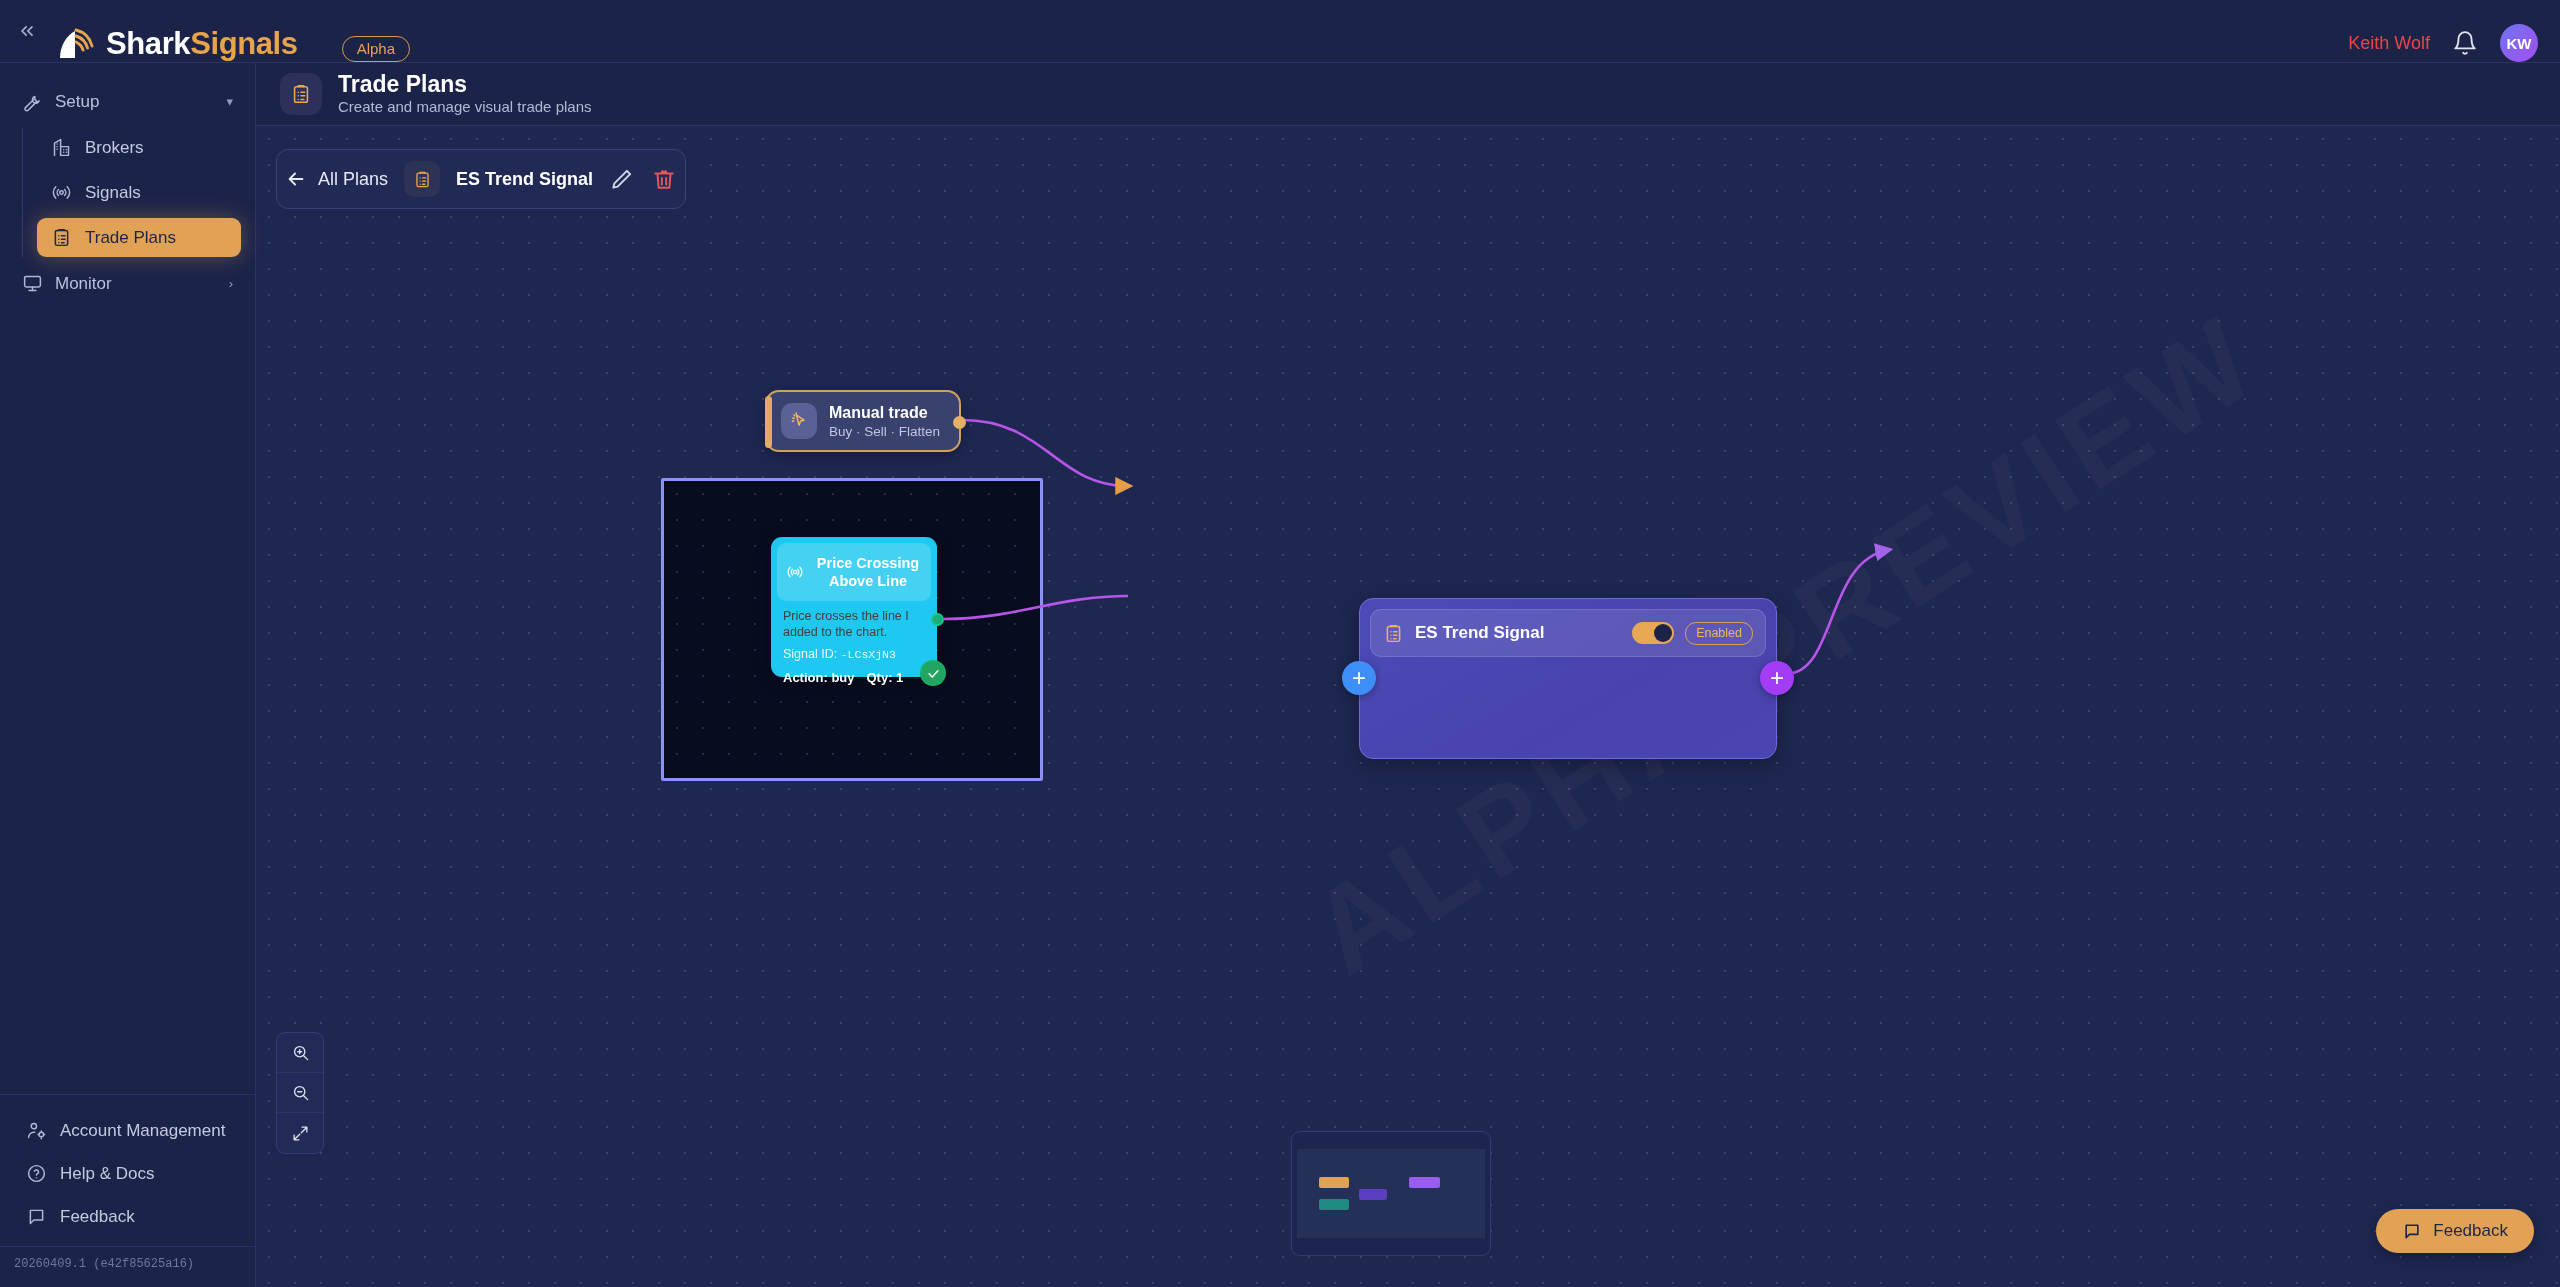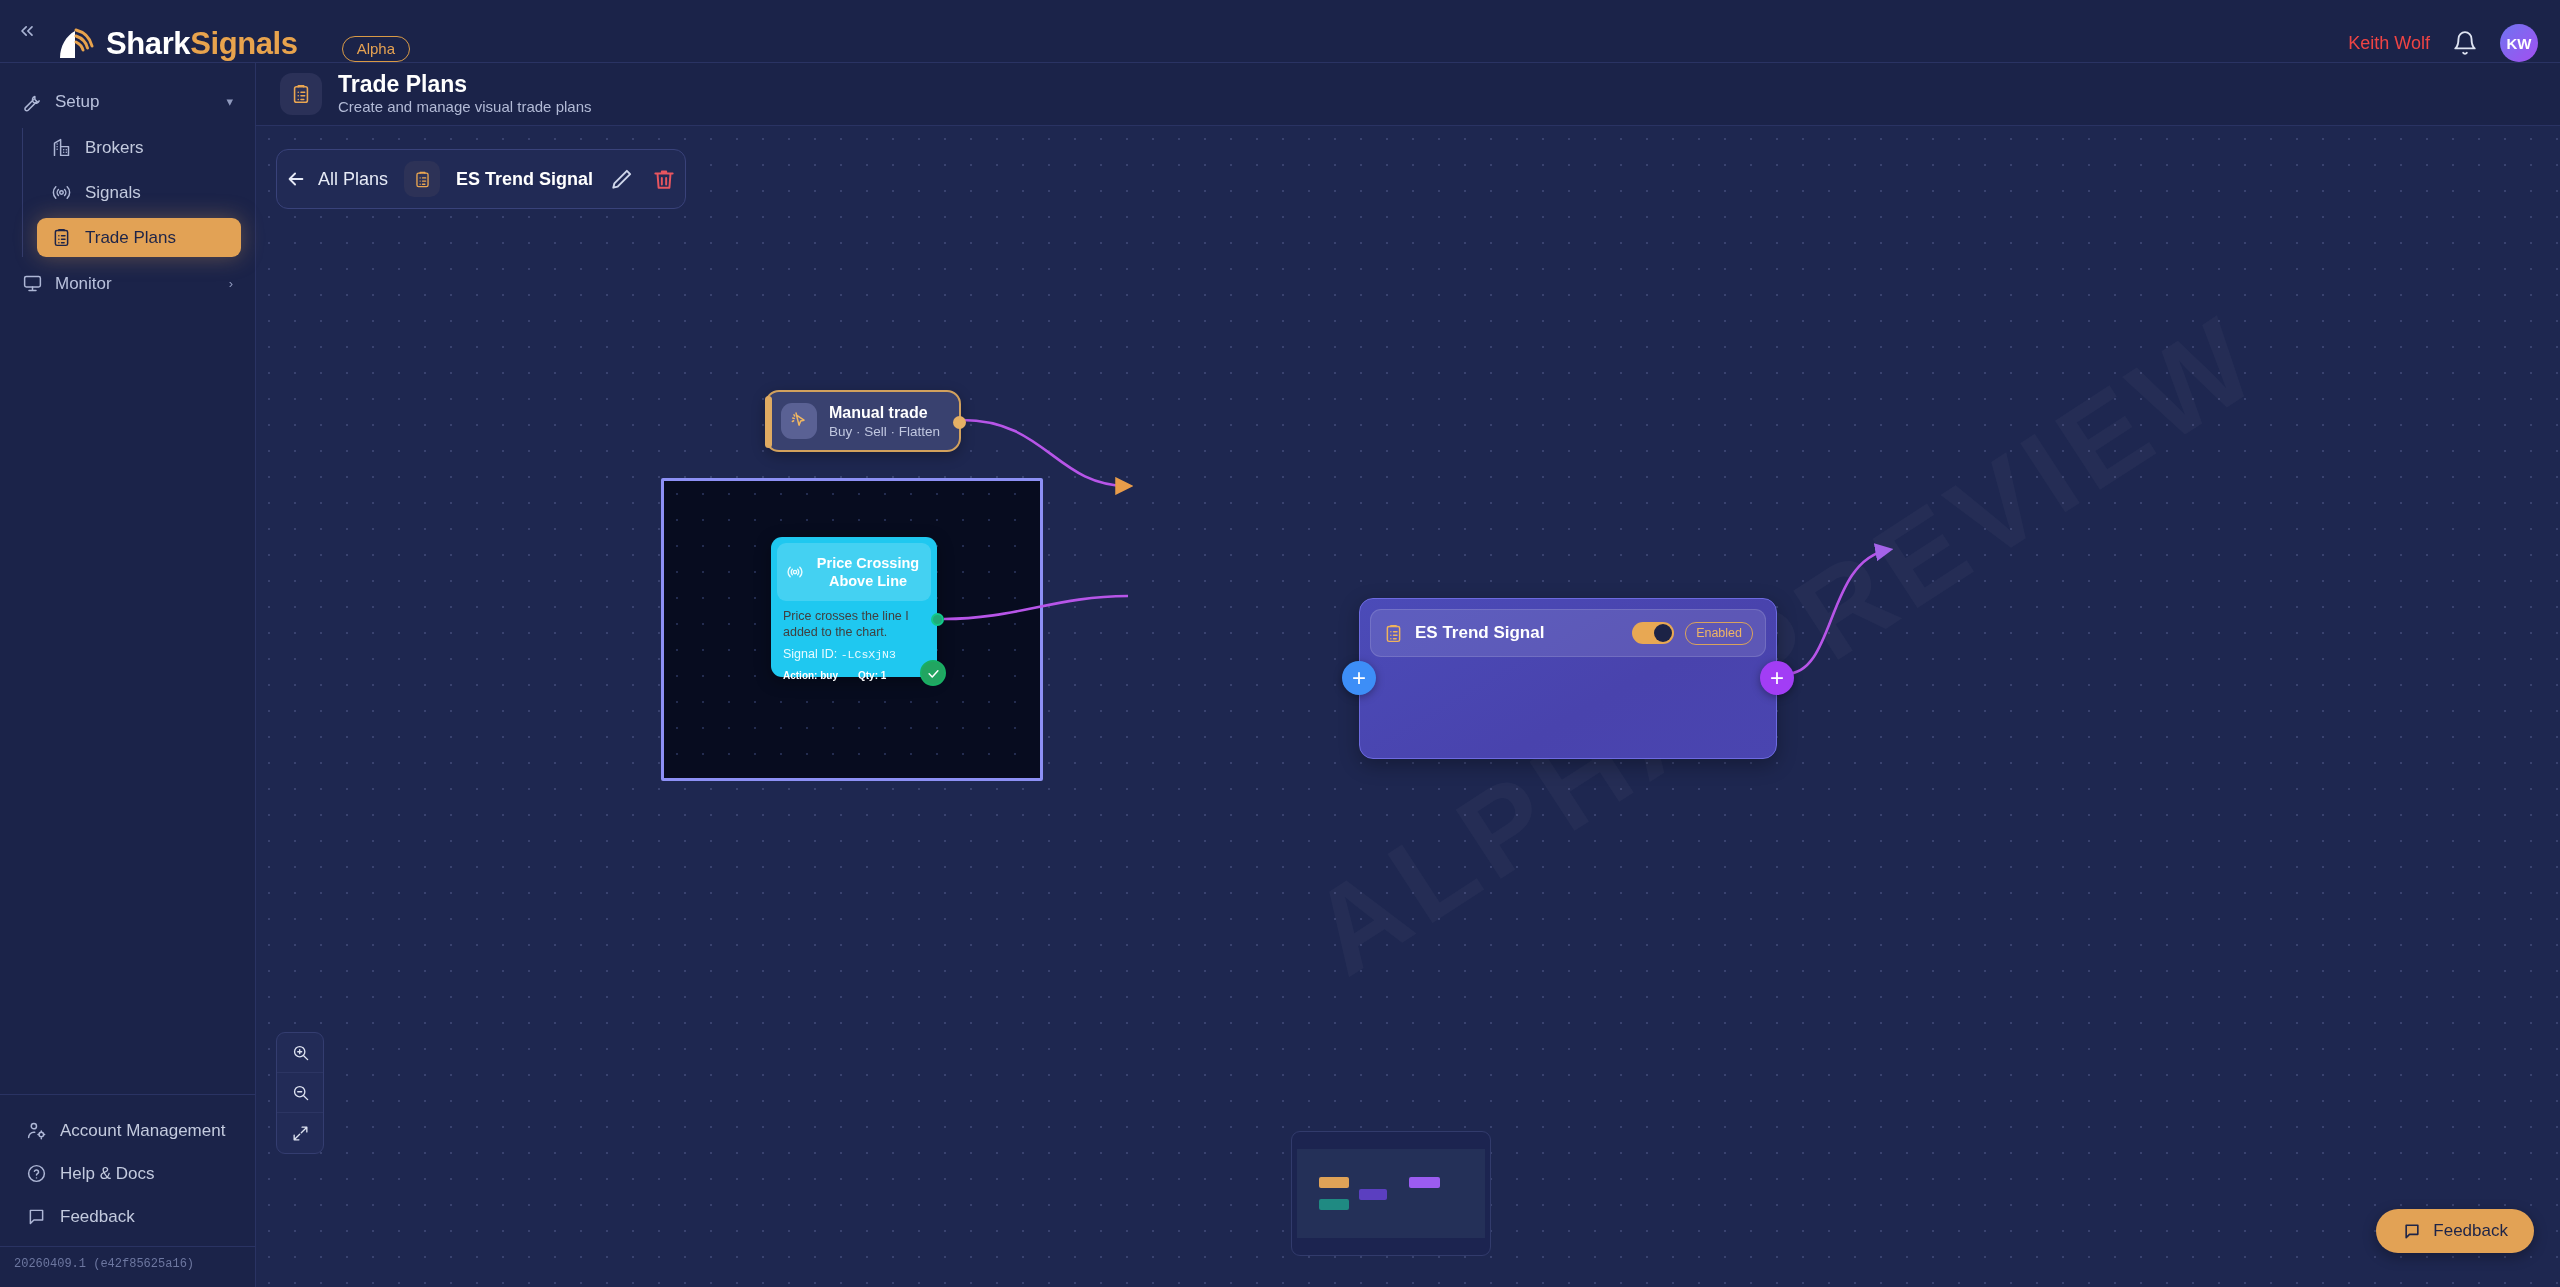--- a/index.html
+++ b/index.html
@@ -185,21 +185,21 @@
     background: rgba(255,255,255,0.17); border-radius: 9px;
     padding: 9px 8px; display: flex; align-items: center; gap: 8px;
     min-height: 58px;
   }
   .ns-head svg { width: 20px; height: 20px; stroke: #e8fbff; fill: none; stroke-width: 1.7;
                  stroke-linecap: round; stroke-linejoin: round; flex: 0 0 20px; }
   .ns-title { font-size: 14.5px; font-weight: bold; color: #ffffff; line-height: 1.25; text-align: center; flex: 1; }
   .ns-desc { font-size: 12.5px; color: #404040; line-height: 1.3; padding: 7px 6px 0; }
   .ns-sigid { font-size: 12.5px; color: #e6faff; padding: 6px 6px 0; }
   .ns-sigid code { font-family: "Liberation Mono", monospace; font-size: 11.5px; }
-  .ns-action { font-size: 10px; font-weight: bold; color: #ffffff; padding: 9px 6px 0; display: flex; gap: 20px; }
+  .ns-action { font-size: 13px; font-weight: bold; color: #ffffff; padding: 9px 6px 0; display: flex; gap: 12px; }
   .ns-ok {
     position: absolute; right: -9px; bottom: -9px; width: 26px; height: 26px;
     border-radius: 50%; background: #22a561; border: 2px solid #19af64;
     display: flex; align-items: center; justify-content: center;
   }
   .ns-ok svg { width: 15px; height: 15px; stroke: #ffffff; fill: none; stroke-width: 2.4;
                stroke-linecap: round; stroke-linejoin: round; }
 
   
   .node-plan {

